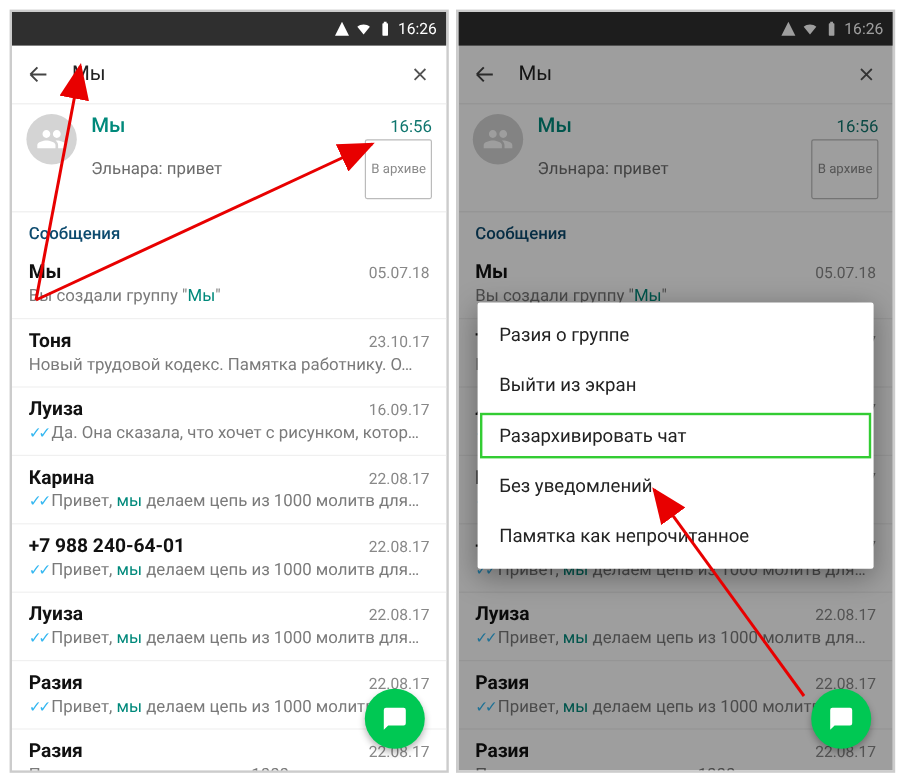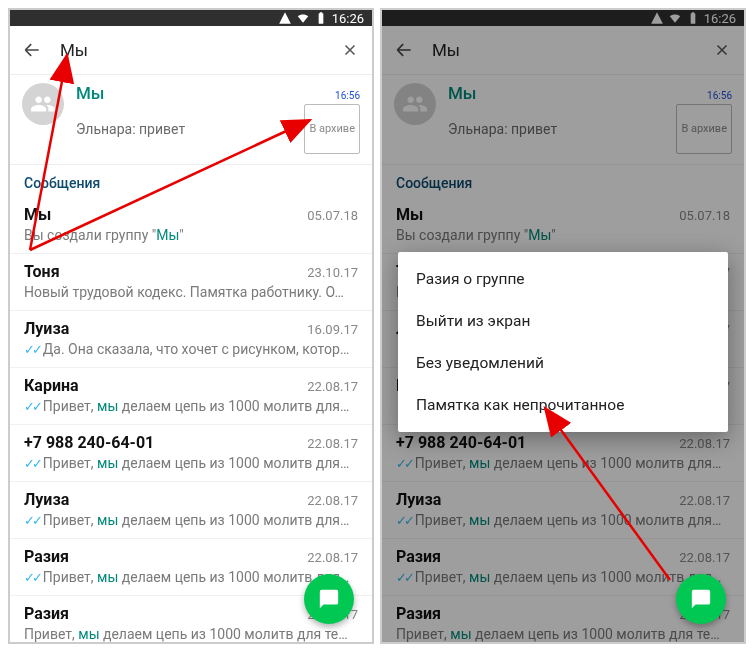--- a/index.html
+++ b/index.html
@@ -1,37 +1,37 @@
 <!DOCTYPE html>
 <html><head>
 <meta charset="utf-8">
 <style>
   html,body{margin:0;padding:0;background:#fff;}
   body{width:752px;height:650px;position:relative;font-family:Roboto,Arial,sans-serif;overflow:hidden;}
   .frame{position:absolute;top:8px;width:362px;height:632px;border:2px solid #ccc;background:#fff;overflow:hidden;}
   #f1{left:8px;} #f2{left:380px;}
   .shade{position:absolute;inset:0;background:rgba(0,0,0,0.38);pointer-events:none;z-index:5;}
   
-  .status{height:16px;background:#2f2f2f;color:#fff;display:flex;align-items:center;justify-content:flex-end;padding:0 8px;font-size:13px;gap:4px;}
+  .status{height:28px;background:#2f2f2f;color:#fff;display:flex;align-items:center;justify-content:flex-end;padding:0 8px;font-size:13px;gap:4px;}
   .status svg{width:14px;height:14px;fill:#fff;}
   .status .bat{display:flex;align-items:center;gap:2px;}
   
   .searchbar{height:48px;display:flex;align-items:center;padding:0 12px;gap:18px;border-bottom:1px solid #eee;}
   .back-icon,.close-icon{width:20px;height:20px;color:#444;display:flex;align-items:center;justify-content:center;}
   .close-icon{margin-left:auto;}
   .searchtext{font-size:17px;color:#222;}
   
   .pinned{display:flex;padding:8px 12px 10px;gap:12px;border-bottom:1px solid #eee;}
   .avatar{width:42px;height:42px;border-radius:50%;background:#d4d4d4;display:flex;align-items:center;justify-content:center;flex:none;}
   .avatar svg{width:26px;height:26px;fill:#fff;}
   .pinned .body{flex:1;min-width:0;}
   .pinned .row1{display:flex;align-items:baseline;}
   .pinned .name{color:#00897b;font-size:17px;font-weight:500;}
   .pinned .name .hl{color:#00897b;}
-  .pinned .time{margin-left:auto;color:#1d4ed8;font-size:10px;}
+  .pinned .time{margin-left:auto;color:#0f766e;font-size:14px;}
   .pinned .row2{display:flex;align-items:center;margin-top:1px;}
   .pinned .msg{color:#6b6b6b;font-size:14px;flex:1;white-space:nowrap;overflow:hidden;text-overflow:ellipsis;}
   .archbadge{margin-left:auto;border:1px solid #bbb;color:#8a8a8a;font-size:11px;padding:16px 4px;border-radius:2px;line-height:16px;}
   
   .sect{color:#0c4a6e;font-size:14px;font-weight:500;padding:10px 14px 6px;}
   
   .chat{padding:8px 14px 10px;border-bottom:1px solid #f0f0f0;}
   .chat .r1{display:flex;align-items:baseline;}
   .chat .nm{color:#111;font-size:16px;font-weight:bold;}
   .chat .dt{margin-left:auto;color:#888;font-size:13px;}
@@ -333,20 +333,21 @@
     <svg viewBox="0 0 24 24">
         <path d="M20 2H4a2 2 0 0 0-2 2v18l4-4h14a2 2 0 0 0 2-2V4a2 2 0 0 0-2-2z"></path>
       </svg>
   </div>
 
   <div class="shade"></div>
 
   <div class="menu" id="ctxmenu">
       <div class="mi">Разия о группе</div>
       <div class="mi">Выйти из экран</div>
+      <div class="mi hl">Разархивировать чат</div>
       <div class="mi">Без уведомлений</div>
       <div class="mi">Памятка как непрочитанное</div>
     </div>
 </div>
 
 <svg class="arrows">
   <defs>
     <marker id="ah" markerWidth="12" markerHeight="10" refX="11" refY="5" orient="auto">
       <path d="M0,0 L12,5 L0,10 z" fill="#e80000"></path>
     </marker>

